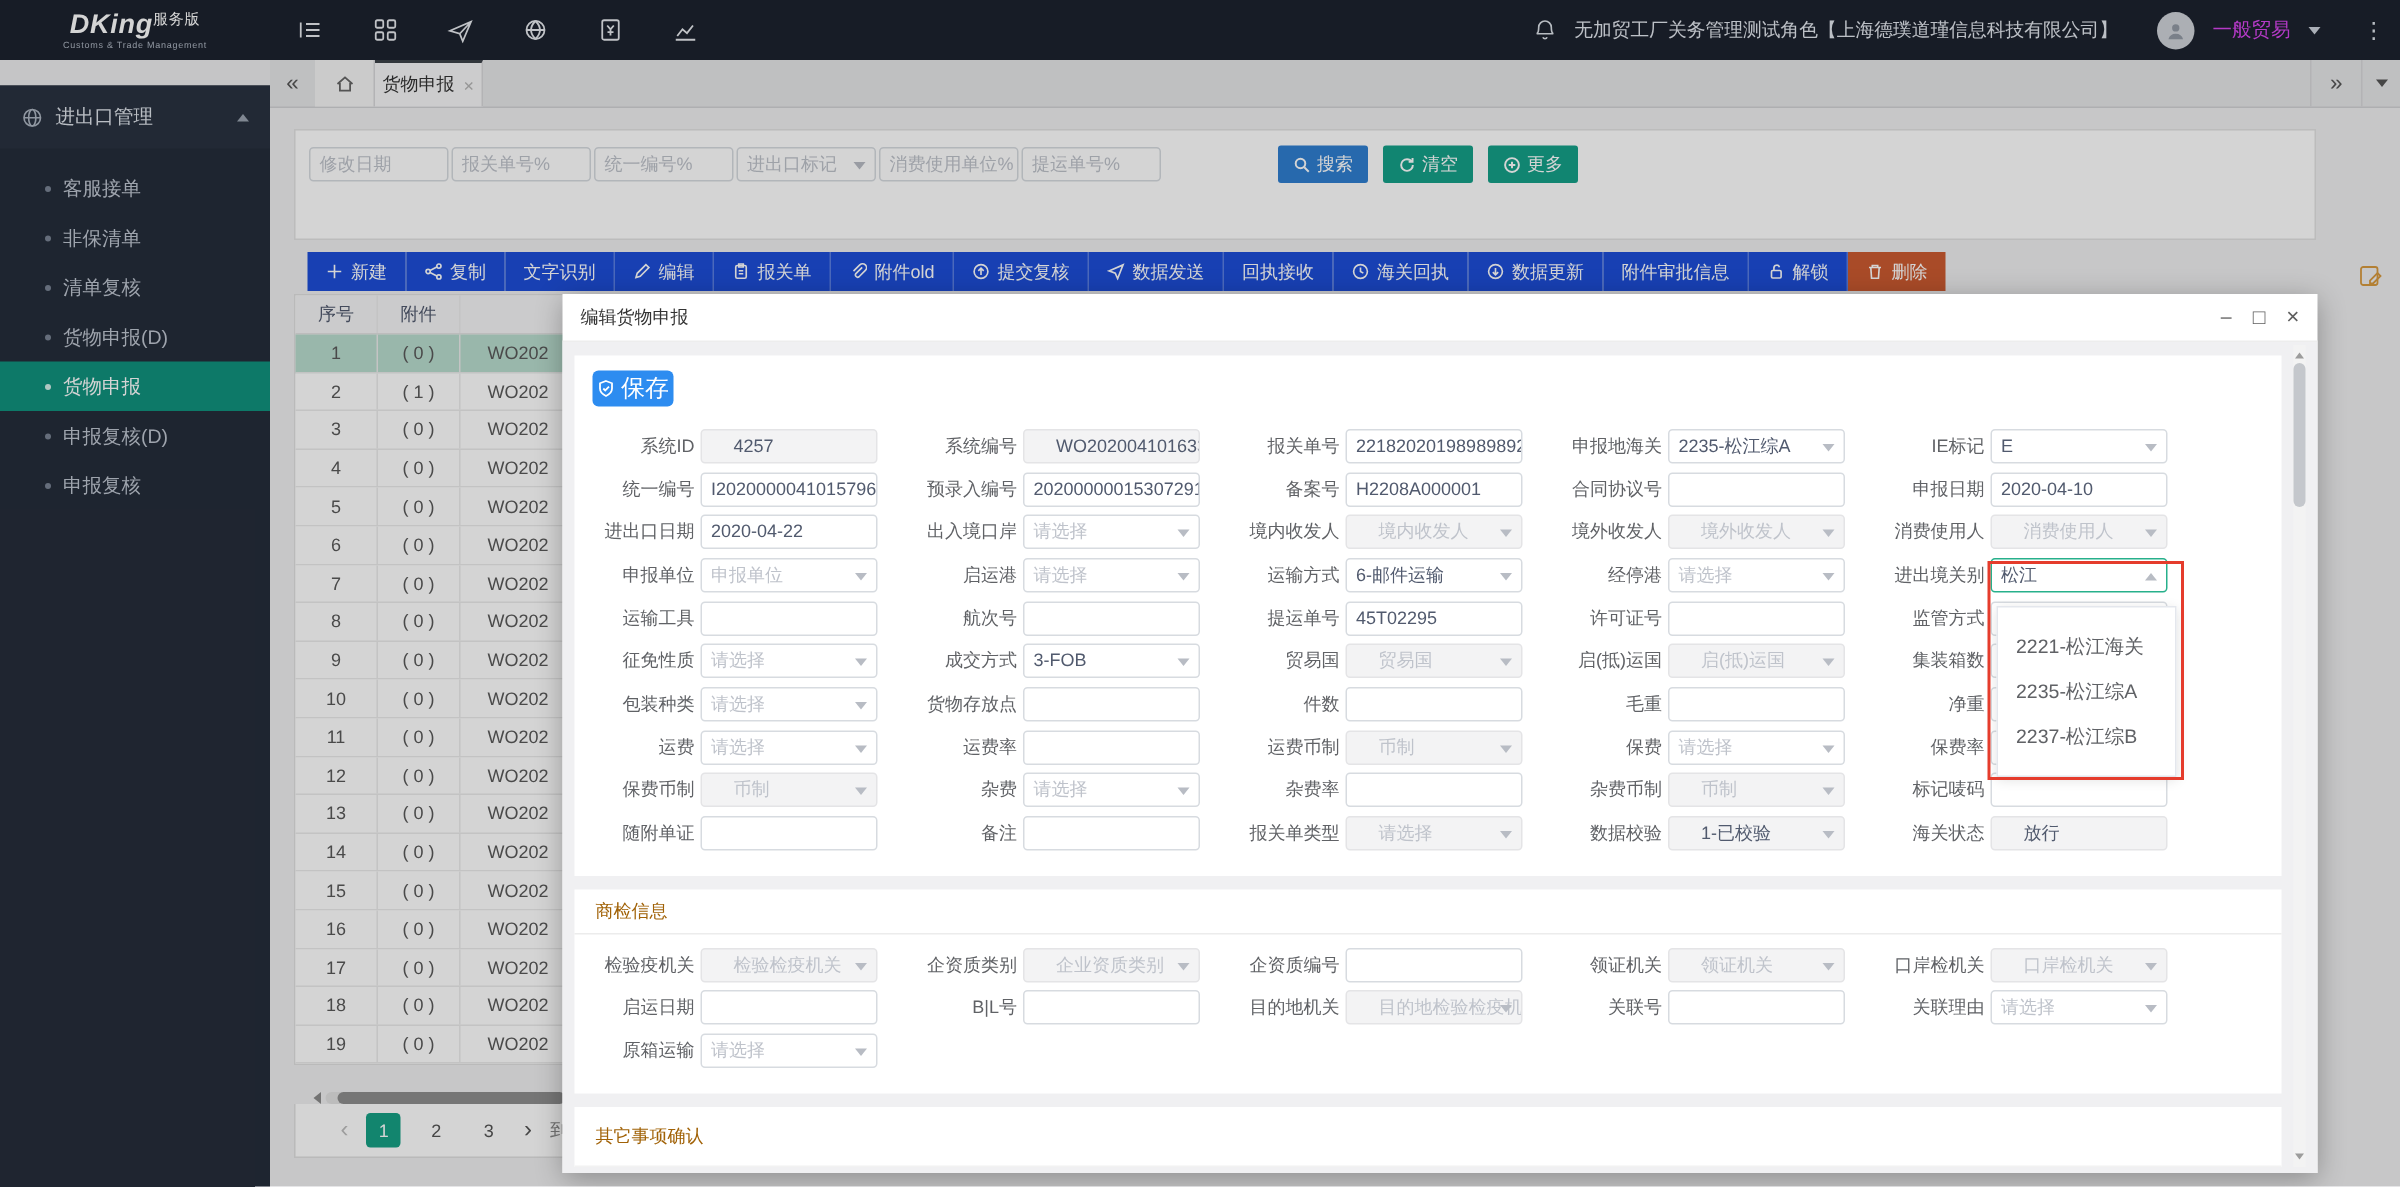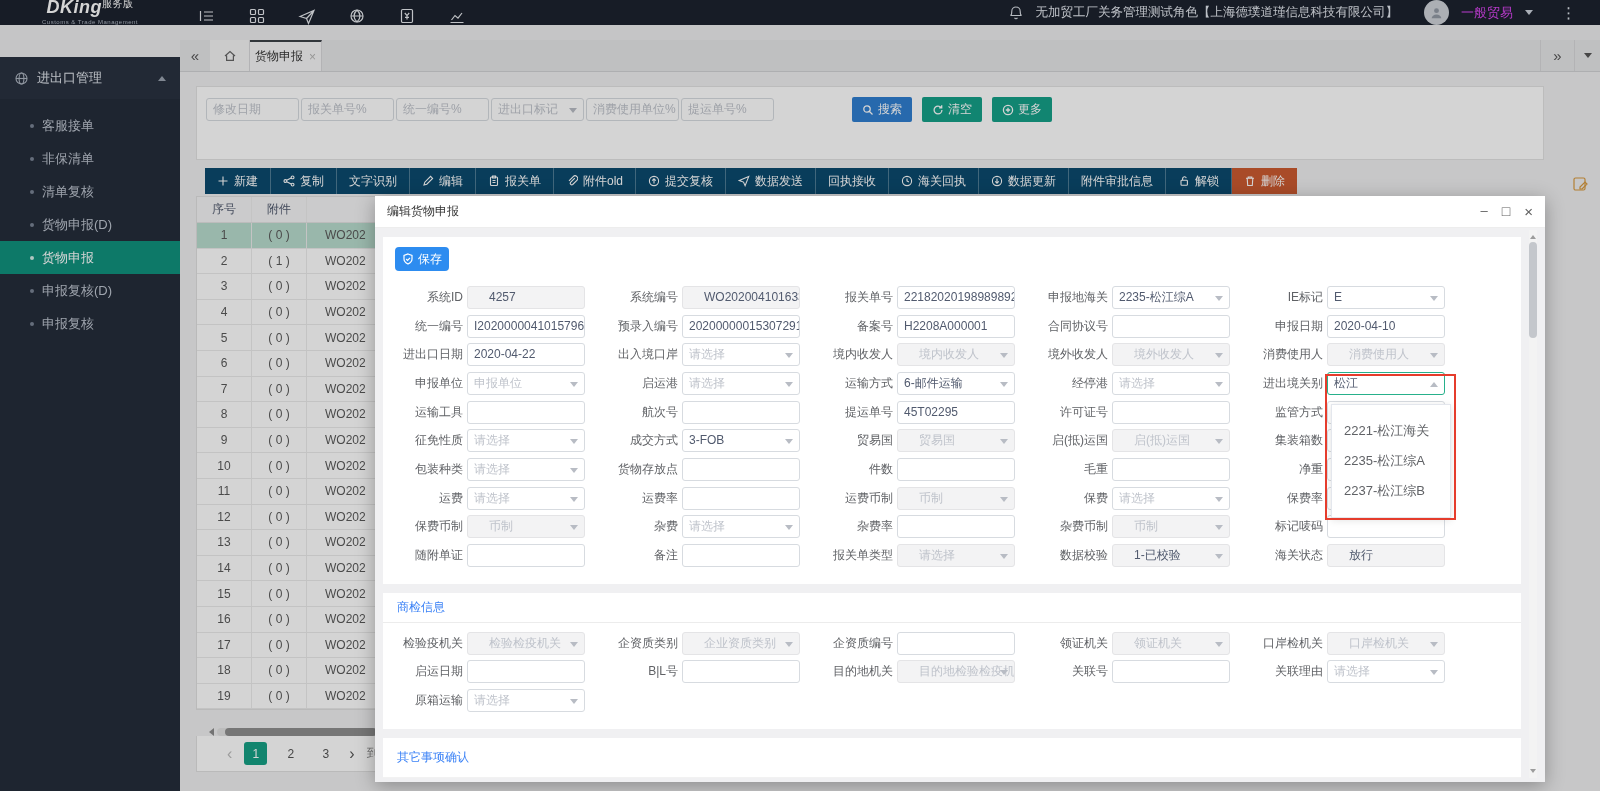--- a/index.html
+++ b/index.html
@@ -1,29 +1,29 @@
 <!DOCTYPE html>
 <html><head>
 <meta charset="utf-8">
 <style>
   * { margin:0; padding:0; box-sizing:border-box; }
   html,body { width:1600px; height:791px; overflow:hidden; }
   body { position:relative; font-family:"Liberation Sans",sans-serif; background:#ededee; font-size:12px; }
   svg { display:block; }
 
   
-  .top { position:absolute; left:0; top:0; width:1600px; height:25px; background:#1c222e; display:flex; align-items:flex-end; z-index:1; }
+  .top { position:absolute; left:0; top:0; width:1600px; height:40px; background:#1c222e; display:flex; align-items:center; z-index:1; }
   .logo { width:180px; text-align:center; color:#fff; }
   .logo-line1 { font-size:18px; font-weight:bold; font-style:italic; letter-spacing:.5px; }
   .logo-line1 .ed { font-size:10px; font-style:normal; font-weight:normal; vertical-align:top; }
   .logo-line2 { font-size:6px; color:#aeb6c2; letter-spacing:.5px; margin-top:1px; }
   .topnav { display:flex; align-items:center; gap:32px; margin-left:18px; }
   .topnav .tni { width:18px; height:18px; color:#e7eaee; cursor:pointer; }
   .topnav svg { stroke:#e7eaee; fill:none; stroke-width:1.2; width:18px; height:18px; }
-  .top-right { margin-left:auto; display:flex; align-items:center; gap:12px; padding-right:18px; }
+  .top-right { margin-left:auto; display:flex; align-items:center; gap:12px; padding-right:4px; }
   .bell { width:16px; height:16px; }
   .bell svg { stroke:#dde2e9; fill:none; stroke-width:1.1; width:16px; height:16px; }
   .role-text { color:#e3e7ee; font-size:12.5px; }
   .avatar { width:25px; height:25px; border-radius:50%; background:#cfd3d9; display:flex; align-items:center; justify-content:center; margin-left:14px; }
   .avatar svg { width:15px; height:15px; fill:#939aa5; }
   .trade-mode { color:#d946ef; font-size:13px; }
   .chev-dn { width:0; height:0; border:4px solid transparent; border-top:5px solid #cdd3dc; margin-top:4px; }
   .kebab { color:#dde2e9; font-size:15px; padding:0 6px; margin-left:10px; cursor:pointer; }
   .kebab::before { content:"\22EE"; }
 
@@ -65,21 +65,21 @@
   .fld.ro { background:#f3f3f4; border-color:#e4e4e6;padding-left:21px; }
   .fld .val.ph { color:#bfc3cb; }
   .qf { width:93px; }
   .qbtns { display:flex; gap:10px; margin-left:76px; }
   .qbtn { height:25px; display:flex; align-items:center; gap:4px; padding:0 10px; color:#fff; font-size:12px; border-radius:2px; cursor:pointer; }
   .qbtn svg { width:12px; height:12px; stroke:#fff; fill:none; stroke-width:1.3; }
   .qbtn.blue { background:#2f7fd1; }
   .qbtn.teal { background:#15a089;align-items:center; }
 
   .toolbar { position:absolute; left:25px; top:96px; height:26px; display:flex; }
-  .tbtn { background:#0c4a6e; color:#fff; display:flex; align-items:center; gap:5px; padding:0 12px; font-size:12px; border-right:1px solid rgba(255,255,255,.28); cursor:pointer; white-space:nowrap; }
+  .tbtn { background:#1d4ed8; color:#fff; display:flex; align-items:center; gap:5px; padding:0 12px; font-size:12px; border-right:1px solid rgba(255,255,255,.28); cursor:pointer; white-space:nowrap; }
   .tbtn:last-child { border-right:none; }
   .tbtn.danger { background:#cc5b31; }
   .tbtn .ticon { width:12px; height:12px; }
   .tbtn .ticon:empty { display:none; }
   .tbtn svg { width:12px; height:12px; stroke:#fff; fill:none; stroke-width:1.1; }
 
   .note-float { position:absolute; left:1392px; top:104px; width:17px; height:16px; }
   .note-float svg { width:17px; height:16px; stroke:#d89a3f; fill:none; stroke-width:1.2; }
 
   
@@ -111,31 +111,31 @@
   .modal { position:absolute; left:375px; top:196px; width:1170px; height:586px; background:#fff; z-index:10; box-shadow:0 4px 18px rgba(0,0,0,.3); }
   .m-title { height:32px; display:flex; align-items:center; padding:0 12px; border-bottom:1px solid #ededed; color:#333; font-size:12px; }
   .m-ctrls { margin-left:auto; display:flex; gap:14px; color:#5f5f5f; font-size:13px; }
   .m-ctrls span { cursor:pointer; }
   .win-min::before { content:"\2013"; }
   .win-max::before { content:"\25A1"; font-size:14px; }
   .win-close::before { content:"\00D7"; font-size:15px; }
   .m-body { position:absolute; left:0; top:32px; right:0; bottom:0; background:#f0f0f2; padding:9px 24px 0 8px; overflow:hidden; }
   .panel { background:#fff; }
   .panel1 { padding:10px 0 14px 12px; }
-  .savebtn { height:24px; width:54px; background:#2d8cf0; color:#fff; border-radius:4px; display:flex; align-items:center; justify-content:center; gap:4px; font-size:12px; cursor:pointer; }
+  .savebtn { height:24px; width:54px; background:#2d8cf0; color:#fff; border-radius:4px; display:flex; align-items:center; justify-content:center; gap:4px; font-size:16px; cursor:pointer; }
   .savebtn svg { width:12px; height:12px; stroke:#fff; fill:none; stroke-width:1.2; }
   .fgrid { display:grid; grid-template-columns:repeat(5,215px); grid-auto-rows:28.7px; margin-top:12px; }
   .repeat { display:contents; }
   .cell { display:flex; align-items:center; }
   .lbl { flex:0 0 72px; text-align:right; color:#606266; padding-right:4px; white-space:nowrap; overflow:hidden; }
   .cell .fld { width:118px; flex:0 0 118px; }
   .fld.combo { border-color:#27b08b; }
   .fld.combo::after { content:""; position:absolute; right:6px; top:9px; border:4px solid transparent; border-bottom:5px solid #b8bcc4; margin-top:-4px; }
   .panel2 { margin-top:9px; padding-bottom:14px; }
-  .sec-head { height:30px; display:flex; align-items:center; padding:12px 14px; color:#3b82f6; border-bottom:1px solid #ececec; font-size:12px; }
+  .sec-head { height:30px; display:flex; align-items:center; padding:12px 14px; color:#a16207; border-bottom:1px solid #ececec; font-size:12px; }
   .panel2 .fgrid { margin-top:6px; margin-left:12px; }
   .panel3 { margin-top:9px; height:40px; }
   .panel3 .sec-head { height:40px; border-bottom:1px solid #f2f2f2; }
 
   
   .m-scroll { position:absolute; right:8px; top:34px; bottom:4px; width:8px; background:#f3f3f3; }
   .m-scroll::before { content:""; position:absolute; top:2px; left:1px; border:3px solid transparent; border-bottom:4px solid #9c9c9c; }
   .m-scroll::after { content:""; position:absolute; bottom:2px; left:1px; border:3px solid transparent; border-top:4px solid #9c9c9c; }
   .m-thumb { position:absolute; top:12px; left:0; width:8px; height:96px; background:#c4c7cc; border-radius:4px; }
 

